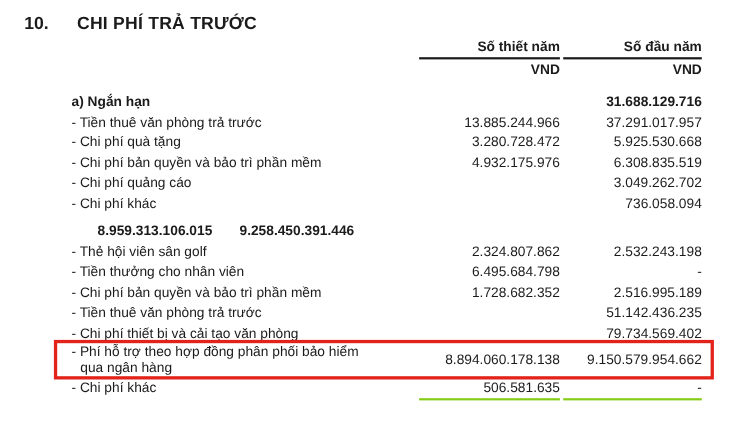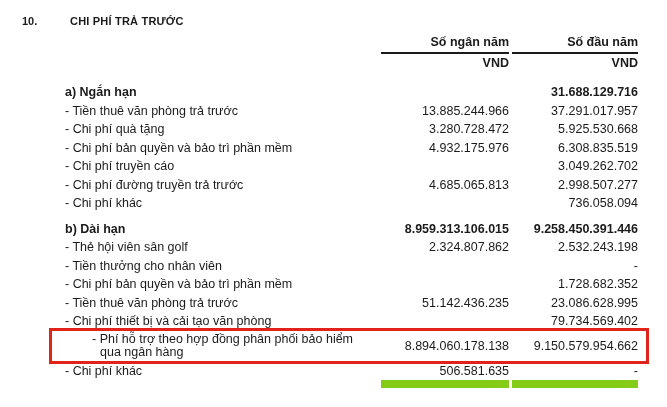--- a/index.html
+++ b/index.html
@@ -6,21 +6,21 @@
   body {
     width:667px; height:407px;
     background:#ffffff;
     font-family:"Liberation Sans", sans-serif;
     color:#1b1b1b;
     overflow:hidden;
   }
   .doc { position:relative; padding:14px 29px 0 22px; box-sizing:border-box; width:667px; }
 
   
-  .title-row { display:flex; font-weight:700; font-size:11px; line-height:15px; }
+  .title-row { display:flex; font-weight:700; font-size:16px; line-height:15px; }
   .item-no { width:48px; }
   .note-title { letter-spacing:0.2px; }
 
   
   .table { margin-left:43px; font-size:12.5px; }
   .row { display:flex; line-height:18.5px; }
   .lbl { flex:1; padding-left:8px; text-indent:-8px; min-width:0; }
   .v1 { width:128px; text-align:right; white-space:nowrap; }
   .v2 { width:126px; text-align:right; white-space:nowrap; margin-left:3px; }
   .bold { font-weight:700; }
@@ -28,48 +28,48 @@
   
   .thead { margin-top:4px; }
   .thead .v1, .thead .v2 { font-weight:700; border-bottom:2px solid #1b1b1b; }
   .unitrow .v1, .unitrow .v2 { font-weight:700; }
 
   .gap-a { margin-top:11px; }
   .gap-b { margin-top:7px; }
 
   
   .row.highlight { position:relative; align-items:center; padding:2px 0; }
-  .row.highlight .lbl { line-height:13.5px;margin-left:27px; }
+  .row.highlight .lbl { line-height:13.5px; }
   .redbox {
     position:absolute; left:-16px; right:-11px; top:-3px; bottom:-2px;
     border:3px solid #e2231a; pointer-events:none;
   }
 
   
-  .rule-under .v1, .rule-under .v2 { border-bottom:8px solid #84cc16; }
+  .rule-under .v1, .rule-under .v2 { border-bottom:2px solid #84cc16; }
 
   
   .total-row { font-weight:700; }
   .total-row .v1, .total-row .v2 { border-bottom:5px double #1b1b1b; padding-bottom:1px; }
 </style>
 </head>
 <body>
 
 <div class="doc">
 
   <div class="title-row">
     <span class="item-no">10.</span>
     <span class="note-title">CHI PHÍ TRẢ TRƯỚC</span>
   </div>
 
   <div class="table">
 
     <div class="row thead">
       <span class="lbl"></span>
-      <span class="v1">Số ngân năm</span>
+      <span class="v1">Số thiết năm</span>
       <span class="v2">Số đầu năm</span>
     </div>
     <div class="row unitrow">
       <span class="lbl"></span>
       <span class="v1">VND</span>
       <span class="v2">VND</span>
     </div>
 
     <div class="row bold gap-a">
       <span class="lbl">a) Ngắn hạn</span>
@@ -84,55 +84,50 @@
       <span class="lbl">- Chi phí quà tặng</span>
       <span class="v1">3.280.728.472</span>
       <span class="v2">5.925.530.668</span>
     </div>
     <div class="row">
       <span class="lbl">- Chi phí bản quyền và bảo trì phần mềm</span>
       <span class="v1">4.932.175.976</span>
       <span class="v2">6.308.835.519</span>
     </div>
     <div class="row">
-      <span class="lbl">- Chi phí truyền cáo</span>
+      <span class="lbl">- Chi phí quảng cáo</span>
       <span class="v2">3.049.262.702</span>
-    </div>
-    <div class="row">
-      <span class="lbl">- Chi phí đường truyền trả trước</span>
-      <span class="v1">4.685.065.813</span>
-      <span class="v2">2.998.507.277</span>
     </div>
     <div class="row">
       <span class="lbl">- Chi phí khác</span>
       <span class="v2">736.058.094</span>
     </div>
 
     <div class="row bold gap-b">
-      <span class="lbl">b) Dài hạn</span>
       <span class="v1">8.959.313.106.015</span>
       <span class="v2">9.258.450.391.446</span>
     </div>
     <div class="row">
       <span class="lbl">- Thẻ hội viên sân golf</span>
       <span class="v1">2.324.807.862</span>
       <span class="v2">2.532.243.198</span>
     </div>
     <div class="row">
       <span class="lbl">- Tiền thưởng cho nhân viên</span>
+      <span class="v1">6.495.684.798</span>
       <span class="v2">-</span>
     </div>
     <div class="row">
       <span class="lbl">- Chi phí bản quyền và bảo trì phần mềm</span>
       <span class="v1">1.728.682.352</span>
+      <span class="v2">2.516.995.189</span>
     </div>
     <div class="row">
       <span class="lbl">- Tiền thuê văn phòng trả trước</span>
       <span class="v1">51.142.436.235</span>
-      <span class="v2">23.086.628.995</span>
     </div>
     <div class="row">
       <span class="lbl">- Chi phí thiết bị và cải tạo văn phòng</span>
       <span class="v2">79.734.569.402</span>
     </div>
 
     <div class="row highlight">
       <div class="redbox"></div>
       <span class="lbl">
         <span style="display:block">- Phí hỗ trợ theo hợp đồng phân phối bảo hiểm</span>

